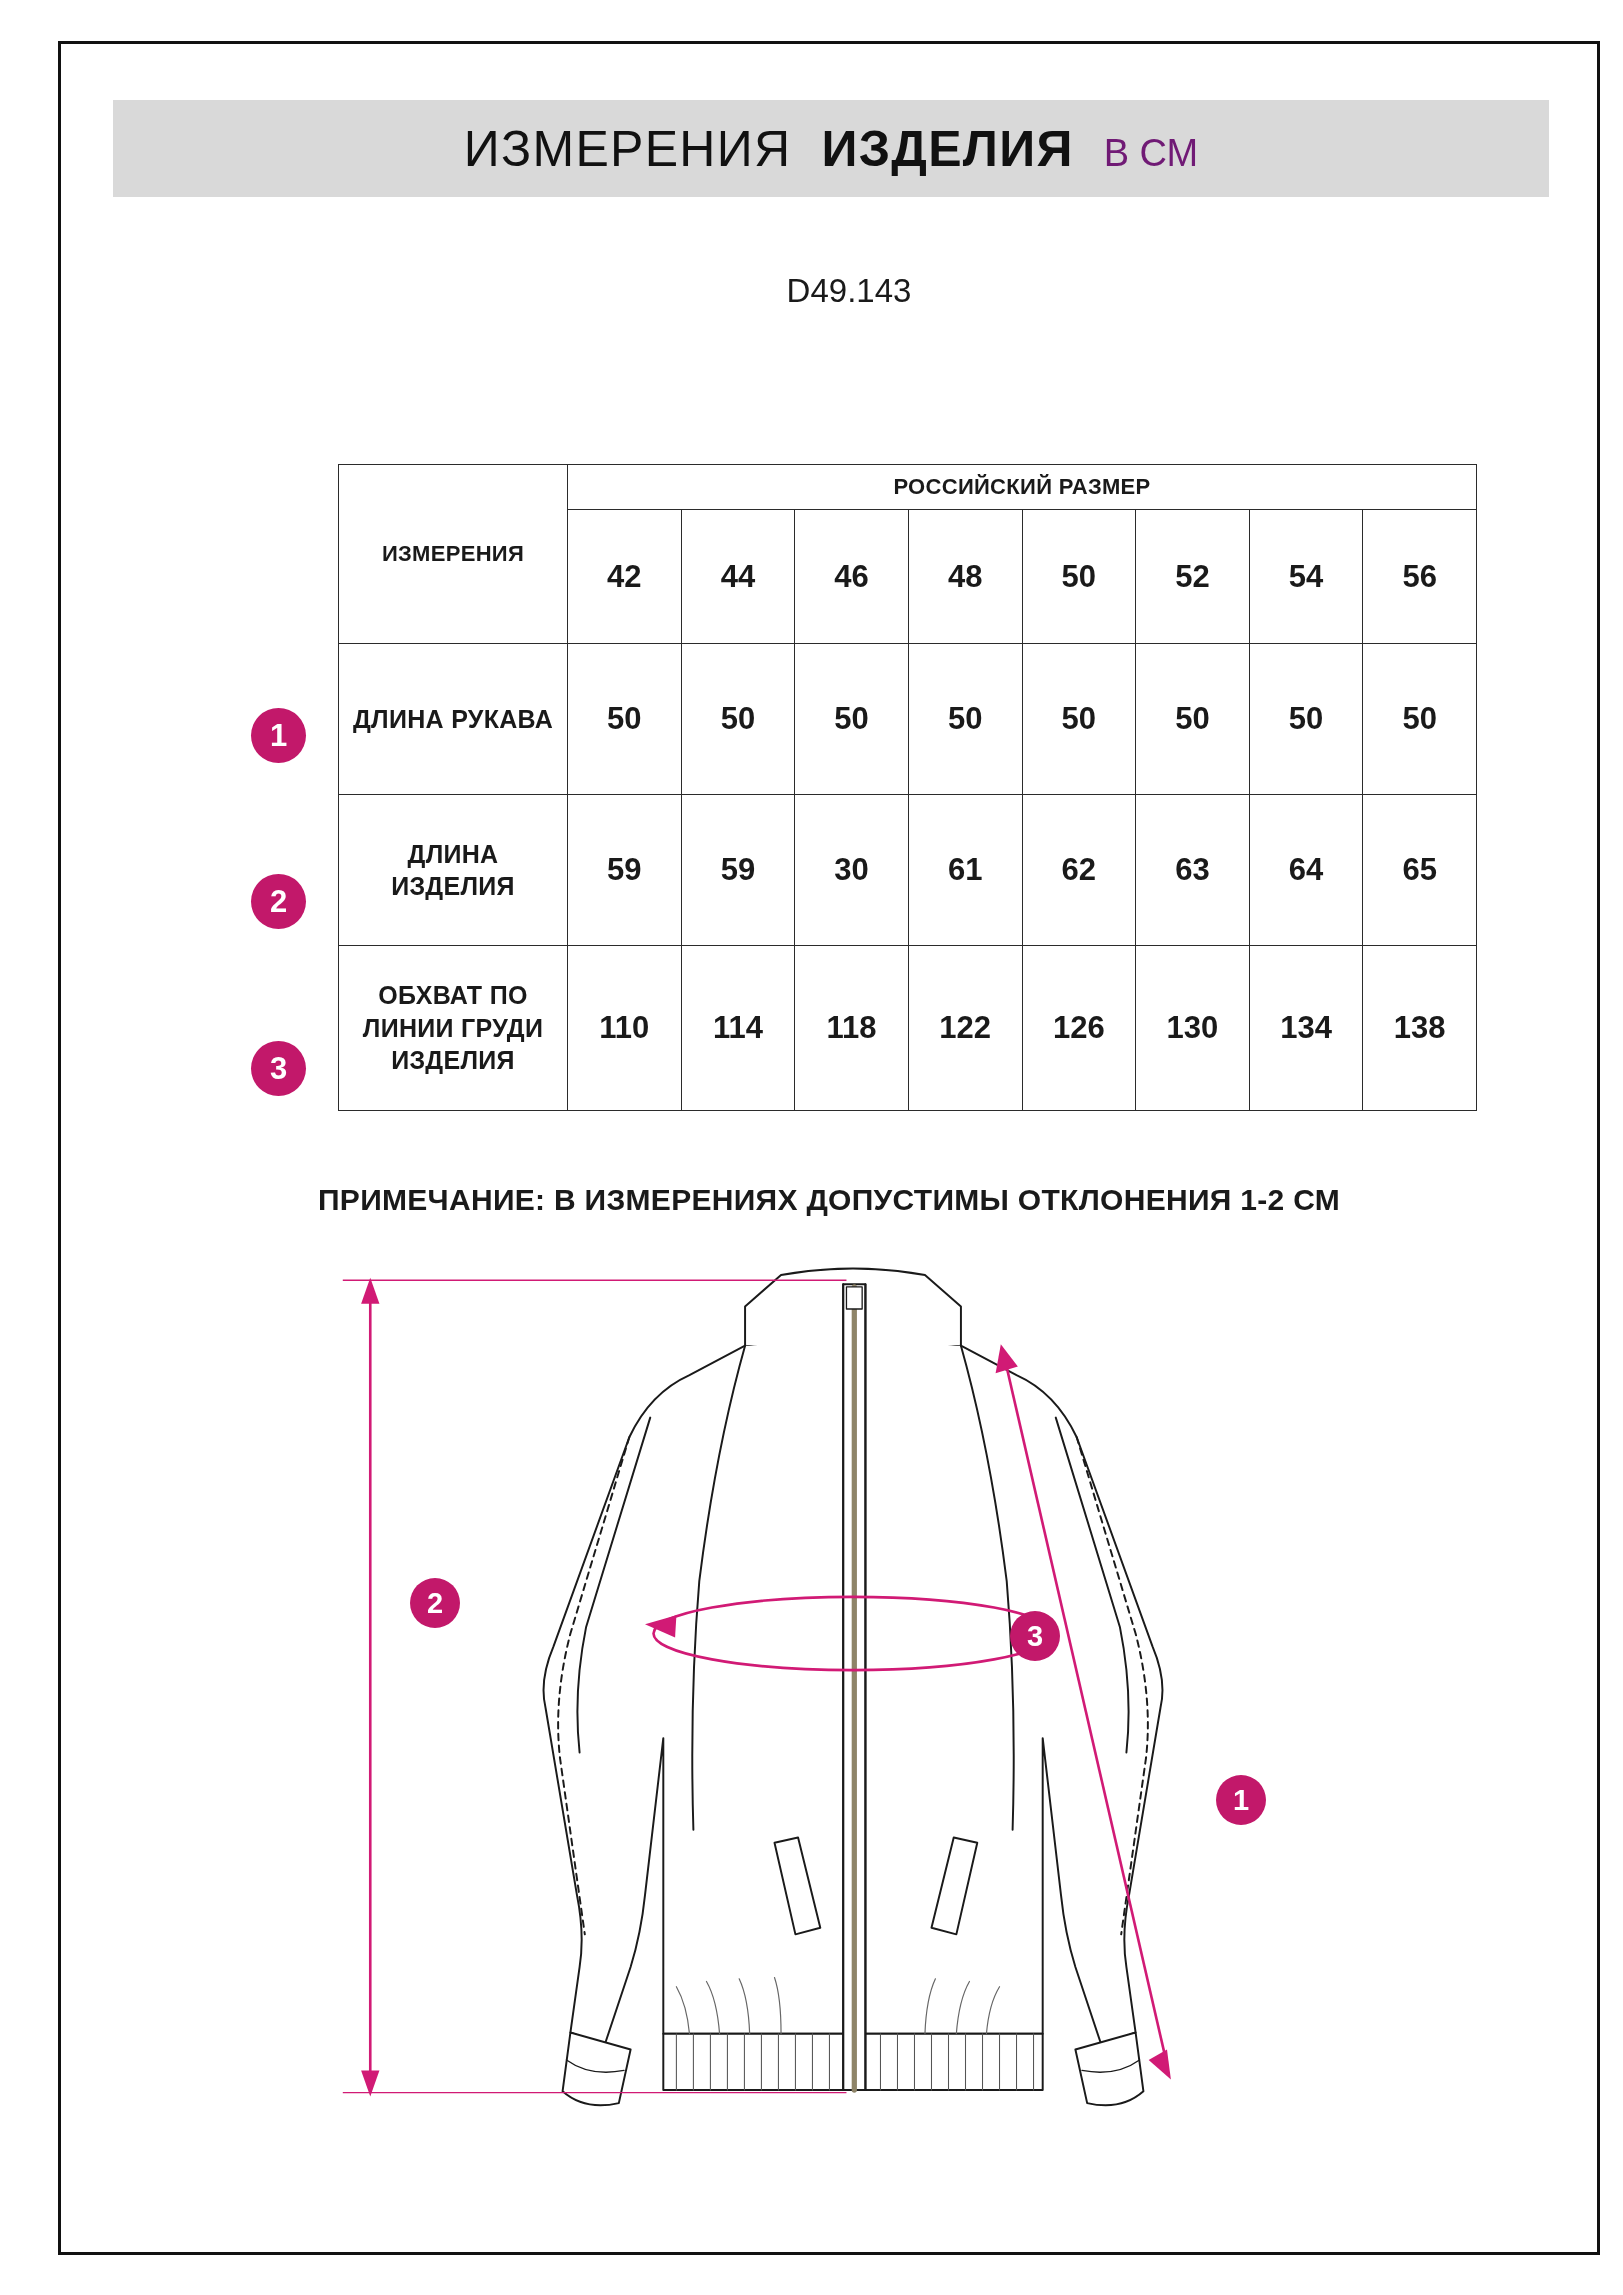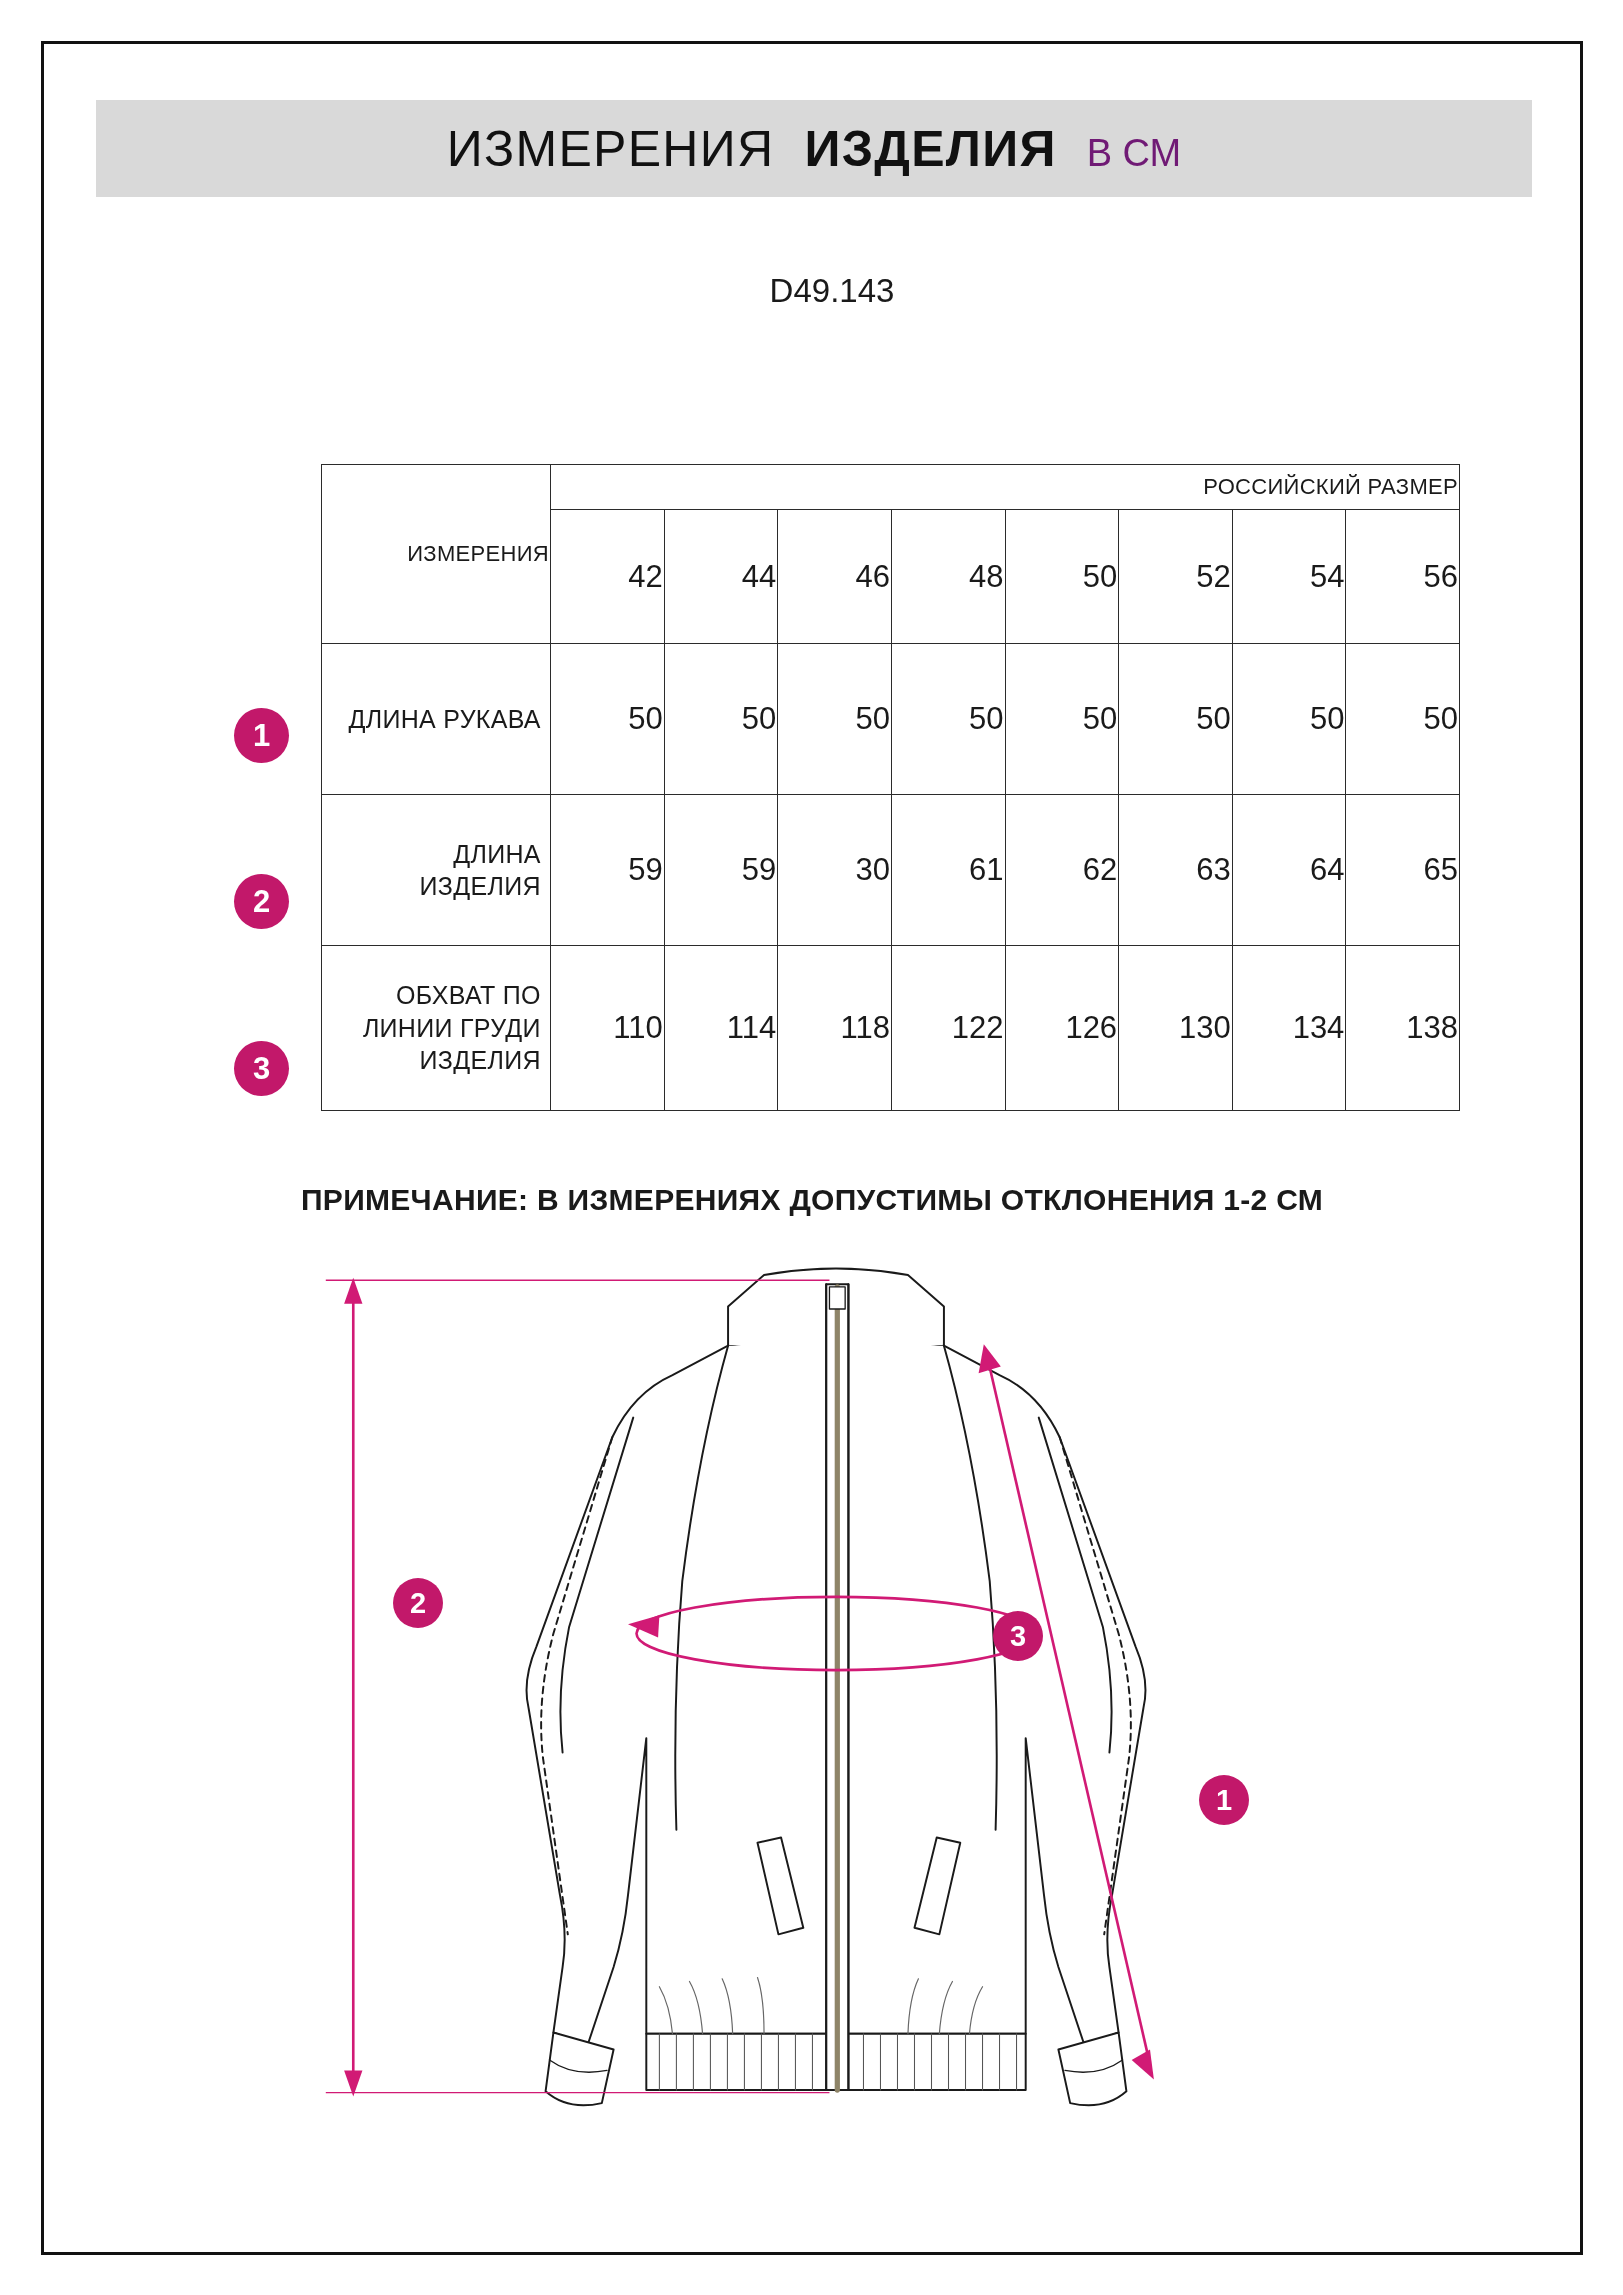--- a/index.html
+++ b/index.html
@@ -10,21 +10,21 @@
   body {
     width: 1623px;
     height: 2295px;
     font-family: "Liberation Sans", sans-serif;
     color: #1a1a1a;
     position: relative;
     overflow: hidden;
   }
   .page-frame {
     position: absolute;
-    left: 41px;
+    left: 58px;
     top: 41px;
     width: 1542px;
     height: 2214px;
     border: 3.3px solid #111111;
     box-sizing: border-box;
   }
   .content {
     position: absolute;
     left: 0;
     top: 0;
@@ -88,23 +88,23 @@
   .size-table {
     position: absolute;
     left: 277px;
     top: 420px;
     width: 1139px;
     border-collapse: collapse;
     table-layout: fixed;
   }
   .size-table td, .size-table th {
     border: 1.3px solid #2b2b2b;
-    text-align: right;
+    text-align: center;
     vertical-align: middle;
-    font-weight: normal;
+    font-weight: bold;
     color: #1a1a1a;
   }
   .hdr-region {
     height: 42px;
     font-size: 22px;
     letter-spacing: 0.3px;
   }
   .col-measure {
     width: 229px;
   }

